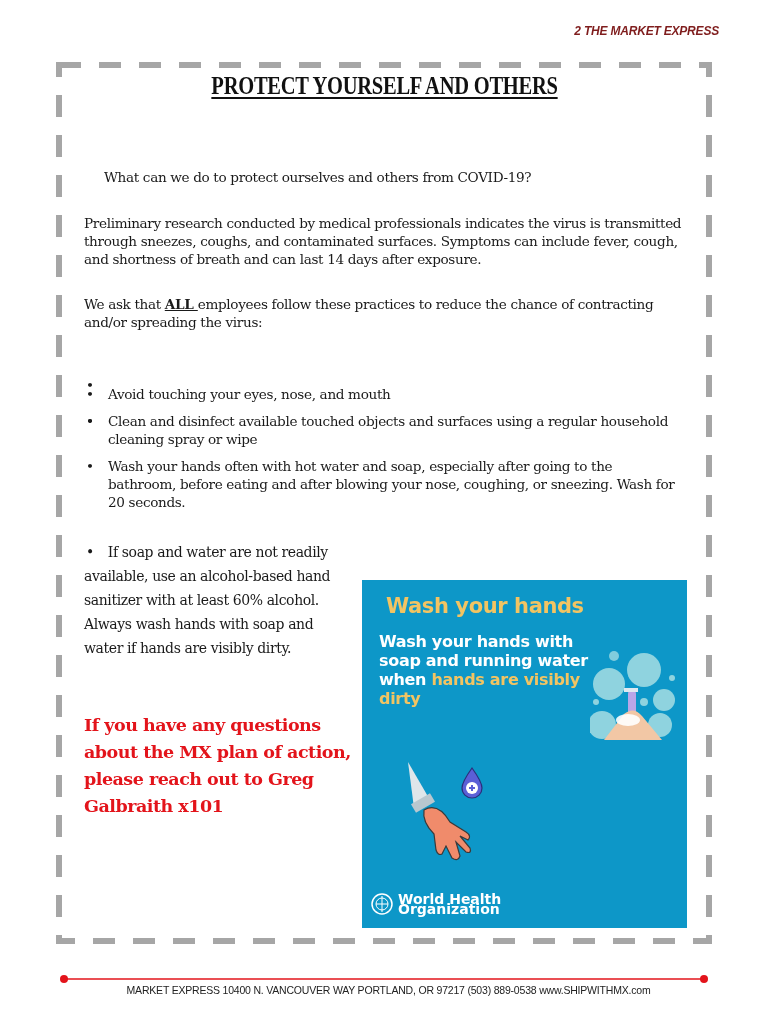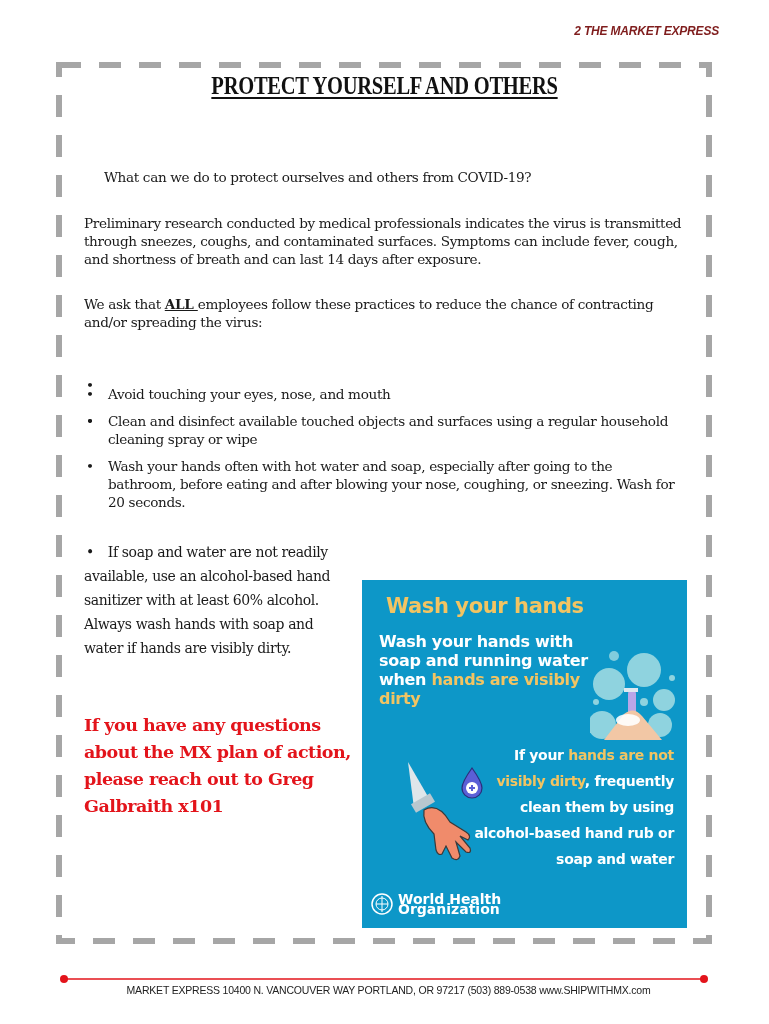--- a/index.html
+++ b/index.html
@@ -133,21 +133,20 @@
 
   <svg class="hand-icon" width="100" height="100" viewBox="0 0 100 100">
     <path d="M6 0 L28 38 L12 46 Z" fill="#dfe6ea"></path>
     <rect x="10" y="36" width="22" height="10" transform="rotate(-30 21 41)" fill="#b8c7cf"></rect>
     <path d="M22 48 Q36 40 48 60 L64 70 Q70 74 66 78 L58 74 L68 86 Q70 92 64 90 L54 80 L58 94 Q56 100 50 96 L44 84 L40 92 Q36 94 34 88 L32 72 Q20 60 22 48 Z" fill="#f08b6b" stroke="#3a3a3a" stroke-width="1.2"></path>
     <path d="M70 6 Q60 20 60 26 A10 10 0 0 0 80 26 Q80 20 70 6 Z" fill="#5b5fd6" stroke="#2b2f7a" stroke-width="1.2"></path>
     <circle cx="70" cy="26" r="6" fill="#ffffff"></circle>
     <path d="M67 26 H73 M70 23 V29" stroke="#5b5fd6" stroke-width="2"></path>
   </svg>
 
-  <div class="p-text2"><span>If your </span><span class="hl">hands are not visibly dirty</span><span>, frequently clean them by using alcohol-based hand rub or soap and water</span></div>
 
   <div class="who">
     <svg width="24" height="24" viewBox="0 0 24 24">
       <circle cx="12" cy="12" r="10" fill="none" stroke="#ffffff" stroke-width="1.5"></circle>
       <circle cx="12" cy="12" r="6" fill="none" stroke="#ffffff" stroke-width="1"></circle>
       <path d="M12 4 V20 M6 12 H18" stroke="#ffffff" stroke-width="1"></path>
     </svg>
     <div class="who-name">
       <div>World Health</div>
       <div>Organization</div>

